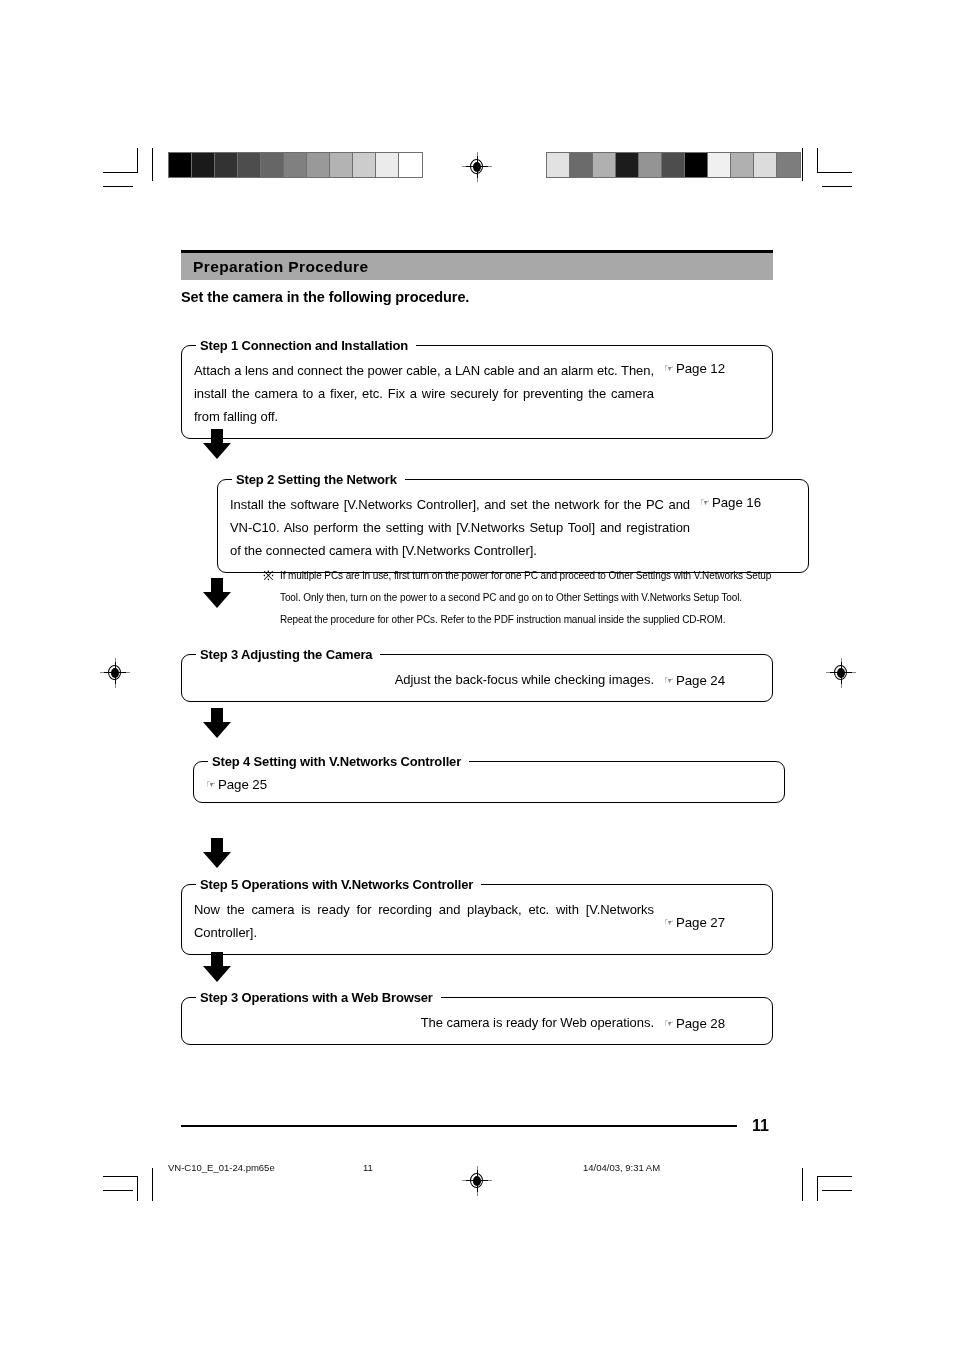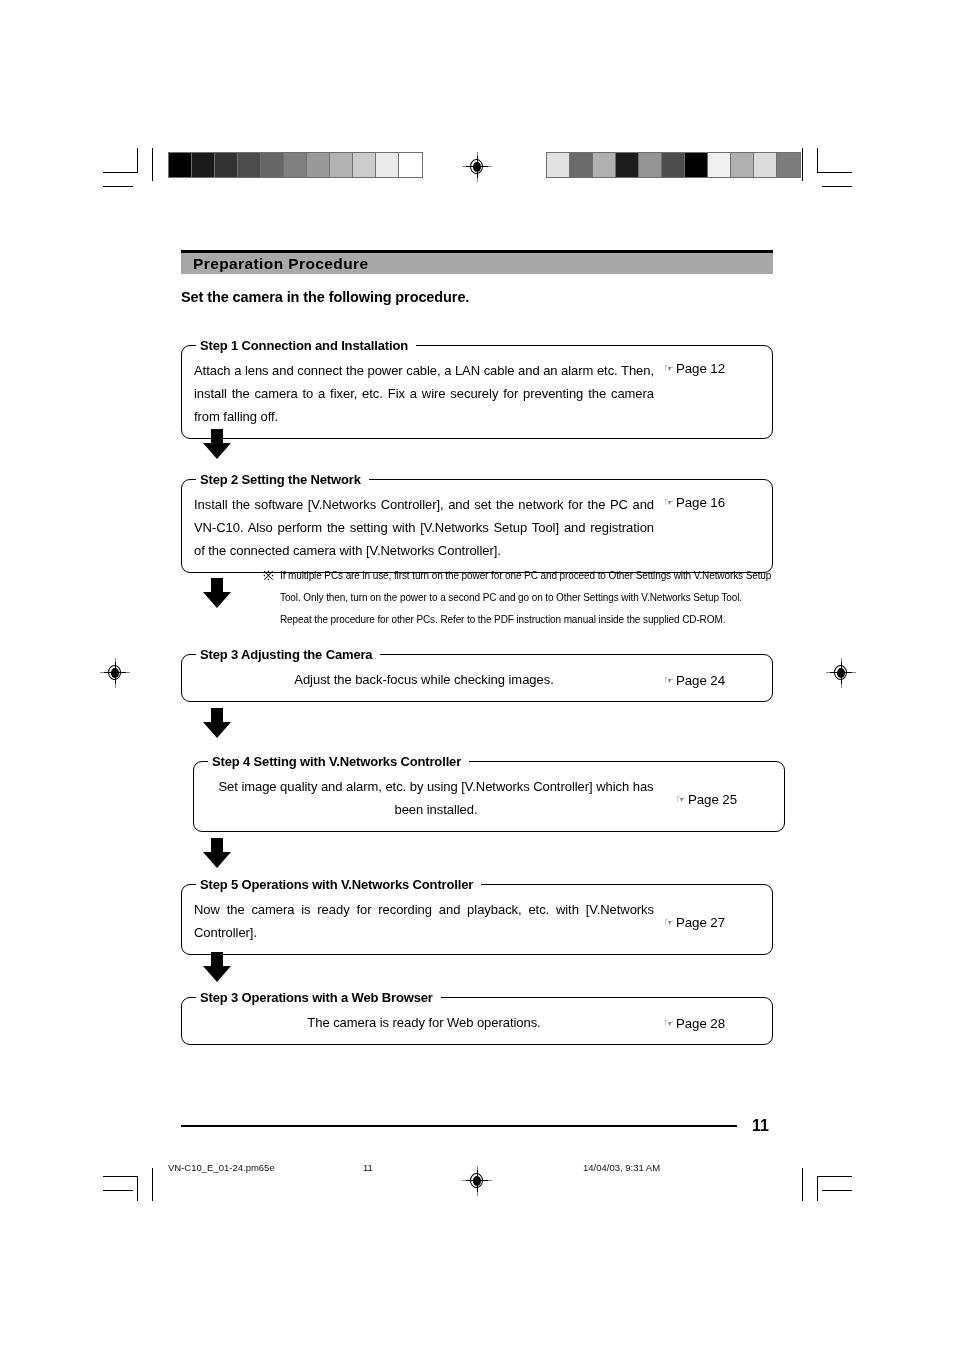--- a/index.html
+++ b/index.html
@@ -90,21 +90,21 @@
     width: 592px;
     height: 3px;
     background: #000;
   }
 
   .section-band {
     position: absolute;
     left: 181px;
     top: 253px;
     width: 592px;
-    height: 21px;
+    height: 27px;
     background: #a8a8a8;
     display: flex;
     align-items: center;
   }
   .section-band-title {
     font-size: 15.5px;
     font-weight: bold;
     letter-spacing: 0.4px;
     padding-left: 12px;
     color: #000;
@@ -147,21 +147,21 @@
   }
   .step-text {
     flex: 1 1 auto;
     font-size: 13px;
     line-height: 23px;
     text-align: justify;
     text-justify: inter-word;
     padding-right: 10px;
     letter-spacing: -0.05px;
   }
-  .step-text.no-justify { text-align: center; }
+  .step-text.no-justify { text-align: right; }
   .step-ref {
     flex: 0 0 auto;
     width: 96px;
     font-size: 13.3px;
     white-space: nowrap;
     padding-top: 2px;
     letter-spacing: -0.05px;
   }
   .hand-icon {
     font-size: 11px;
@@ -329,21 +329,21 @@
       </div>
     </div>
   </fieldset>
 </div>
 
 <div class="arrow-down" style="left:203px; top:429px;">
   <div class="shaft"></div>
   <div class="head"></div>
 </div>
 
-<div class="step-box" style="top:472px;">
+<div class="step-box" style="top:472px;margin-left:36px;">
   <fieldset class="step-fieldset">
     <legend class="step-legend">Step 2 Setting the Network</legend>
     <div class="step-inner">
       <div class="step-text">Install the software [V.Networks Controller], and set the network for the PC and VN-C10.  Also perform the setting with [V.Networks Setup Tool] and registration of the connected camera with [V.Networks Controller].</div>
       <div class="step-ref">
         <span class="hand-icon">☞</span><span>Page 16</span>
       </div>
     </div>
   </fieldset>
 </div>
@@ -372,21 +372,20 @@
 
 <div class="arrow-down" style="left:203px; top:708px;">
   <div class="shaft"></div>
   <div class="head"></div>
 </div>
 
 <div class="step-box" style="top:754px;margin-left:12px;">
   <fieldset class="step-fieldset">
     <legend class="step-legend">Step 4 Setting with V.Networks Controller</legend>
     <div class="step-inner center-ref">
-      <div class="step-text no-justify">Set image quality and alarm, etc. by using [V.Networks Controller] which has been installed.</div>
       <div class="step-ref">
         <span class="hand-icon">☞</span><span>Page 25</span>
       </div>
     </div>
   </fieldset>
 </div>
 
 <div class="arrow-down" style="left:203px; top:838px;">
   <div class="shaft"></div>
   <div class="head"></div>

